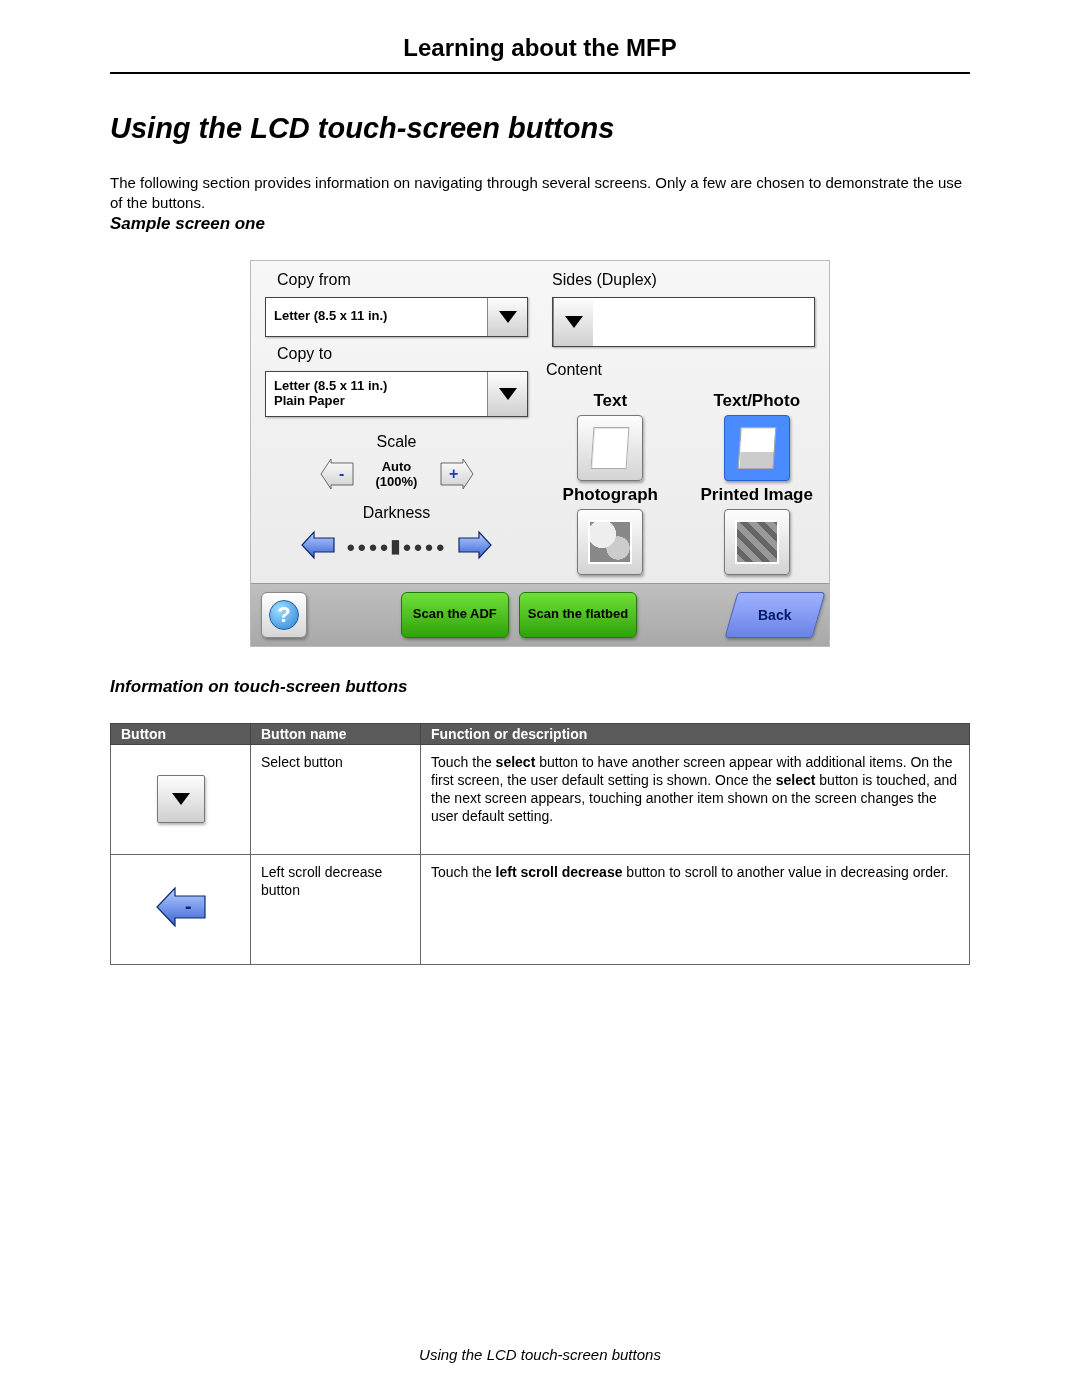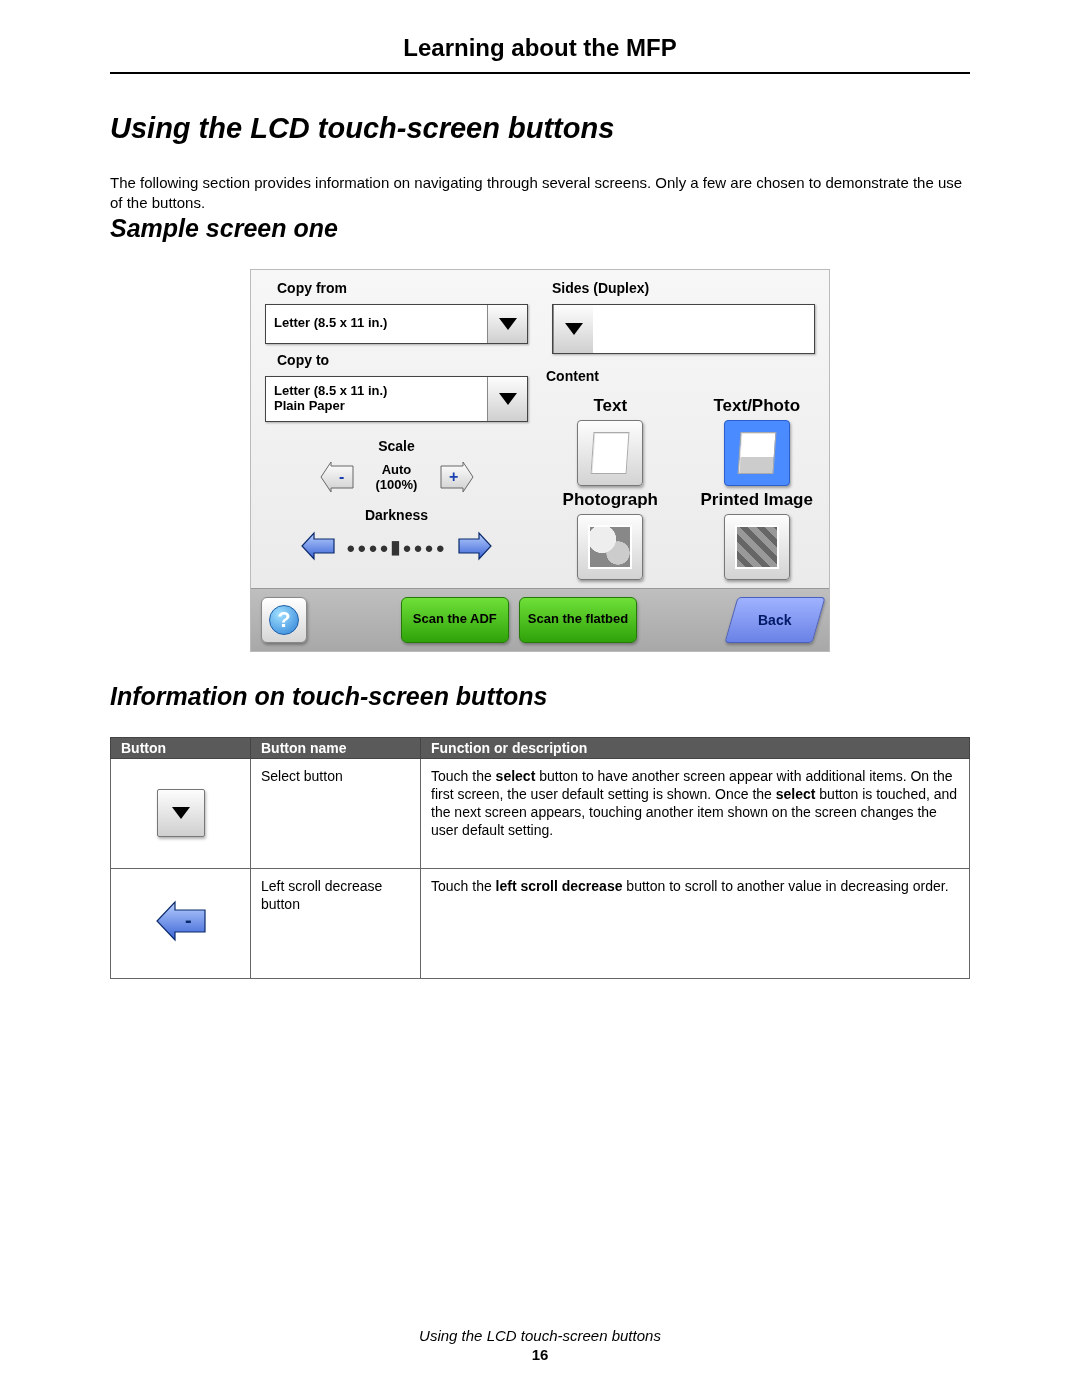--- a/index.html
+++ b/index.html
@@ -26,42 +26,42 @@
     font-size: 29px;
     font-weight: bold;
     font-style: italic;
     margin-bottom: 28px;
   }
   .intro {
     font-size: 15px;
     line-height: 1.35;
   }
   h2 {
-    font-size: 25px;
+    font-size: 17px;
     font-weight: bold;
     font-style: italic;
     margin-bottom: 26px;
   }
 
   
   .lcd {
     width: 580px;
     margin: 0 auto 30px auto;
     background: linear-gradient(#f7f7f7,#e8e8e8);
     border: 1px solid #bbb;
     font-size: 14px;
     font-weight: bold;
   }
   .lcd-body {
     display: flex;
     gap: 24px;
     padding: 10px 14px 8px 14px;
   }
   .lcd-col { flex:1; display:flex; flex-direction:column; gap:8px; }
-  .lcd-label { font-size: 14px; font-weight: bold; }
+  .lcd-label { font-size: 16px; font-weight: normal; }
   .lcd-label.indent { padding-left: 12px; }
   .lcd-select {
     display:flex; align-items:stretch;
     background:#fff; border:1px solid #444;
     box-shadow: 1px 1px 2px rgba(0,0,0,.3);
     height:40px;
   }
   .lcd-select .txt { flex:1; padding:4px 8px; font-size:13px; line-height:1.15; display:flex; flex-direction:column; justify-content:center;}
   .lcd-select .arrow {
     width:40px; background:linear-gradient(#fdfdfd,#cfcfcf);
@@ -344,14 +344,13 @@
       <td>Left scroll decrease button</td>
       <td>
         <span>Touch the </span><b>left scroll decrease</b><span> button to scroll to another value in decreasing order.</span>
       </td>
     </tr>
   </tbody>
 </table>
 
 <div class="footer">
   <div class="ft-title">Using the LCD touch-screen buttons</div>
-  <div class="ft-page">16</div>
 </div>
 
 </body></html>

